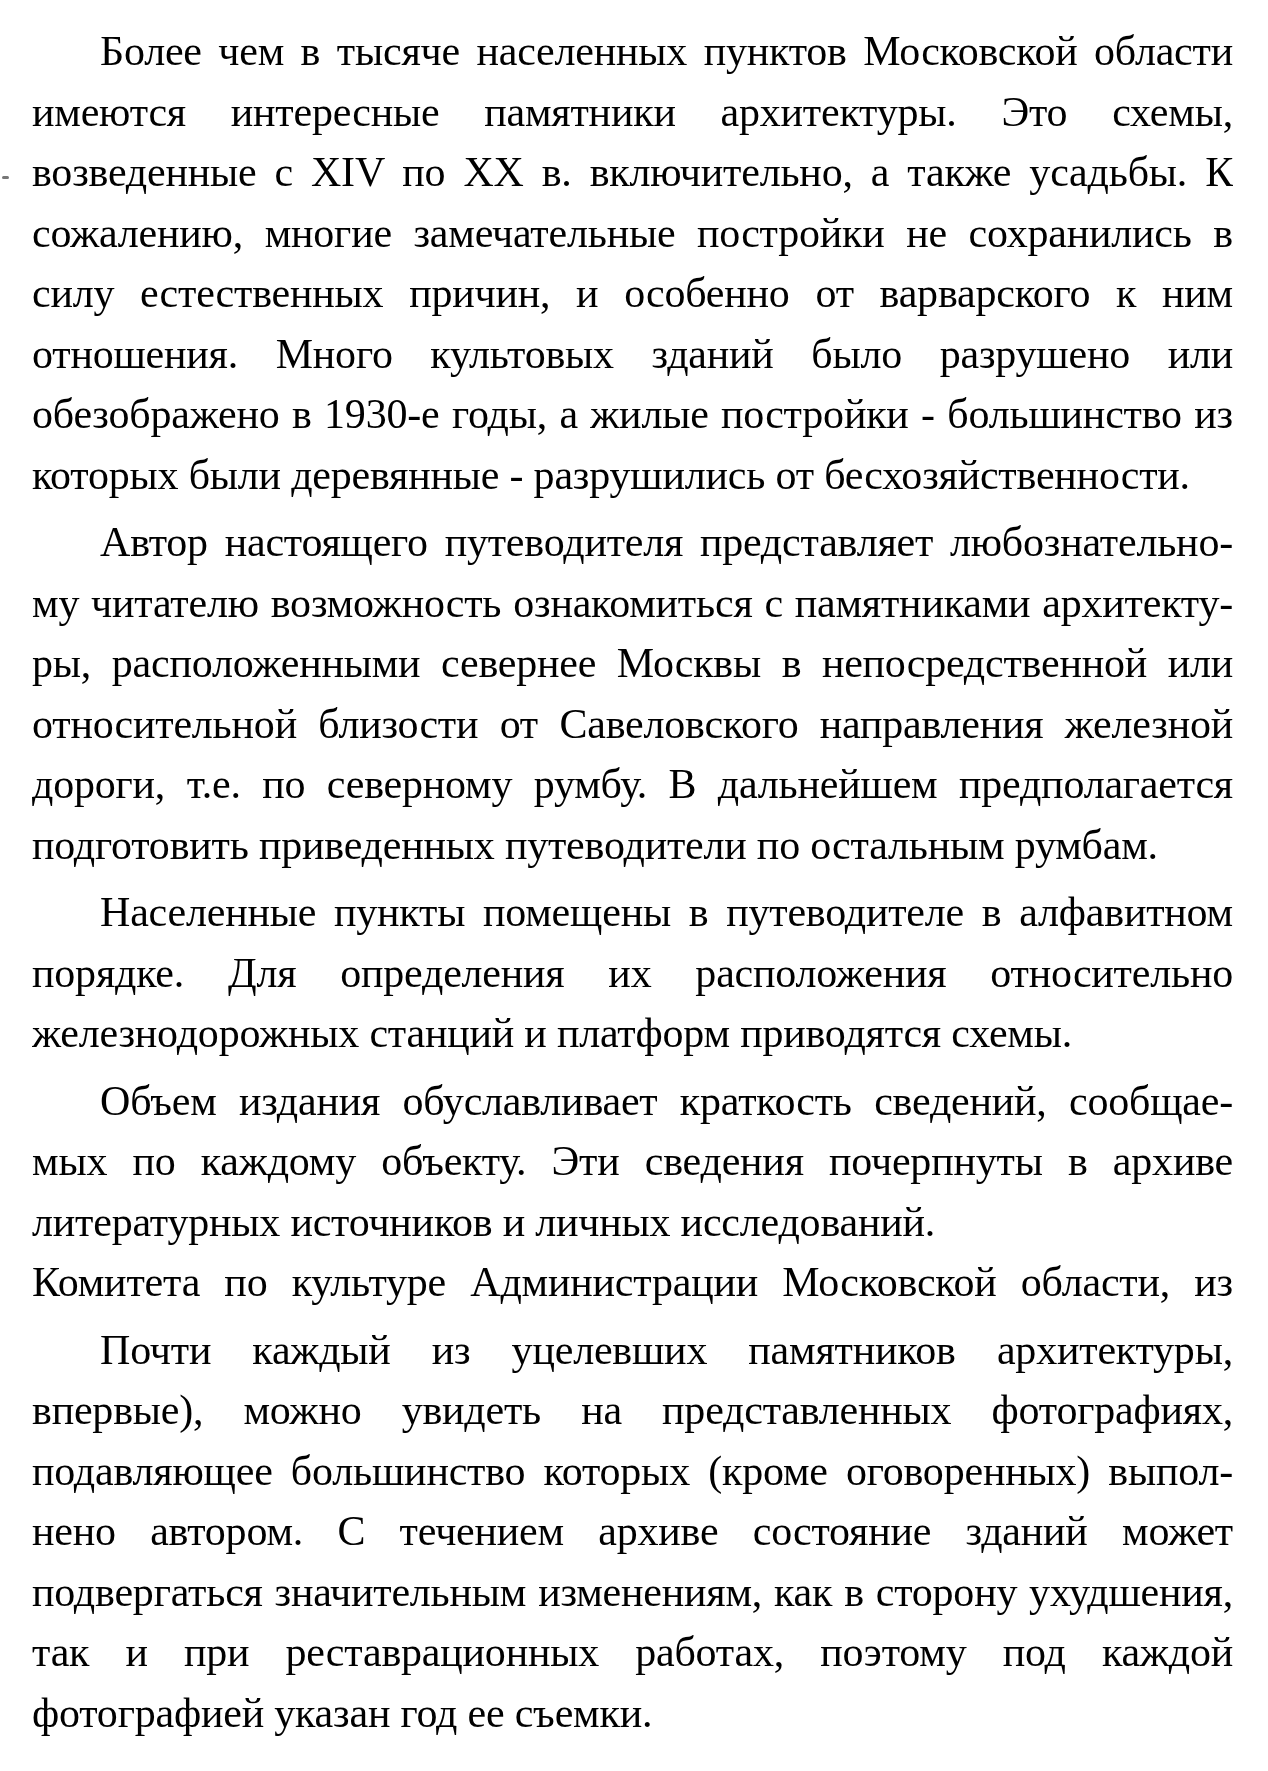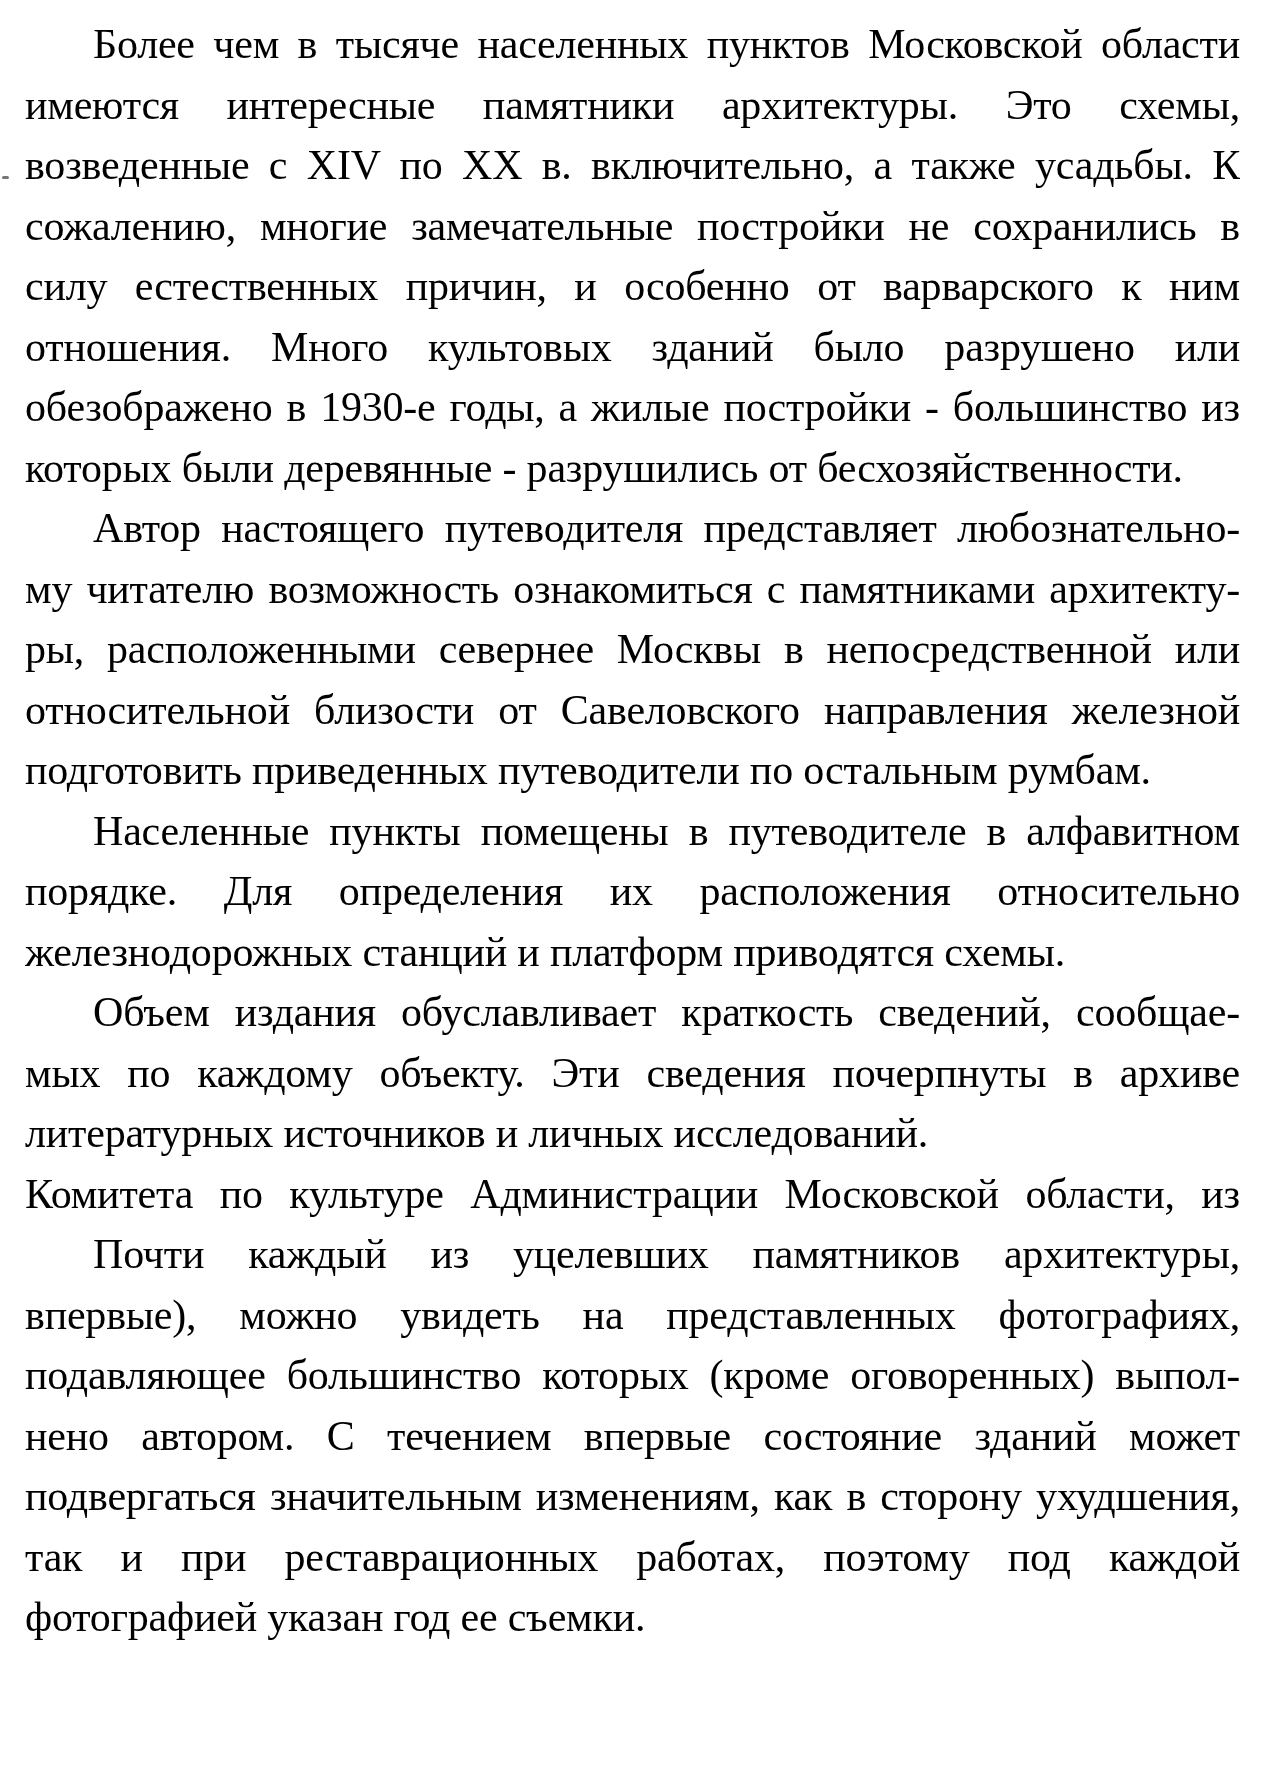--- a/index.html
+++ b/index.html
@@ -15,21 +15,21 @@
     color: #000000;
   }
   .page {
     box-sizing: border-box;
     width: 1268px;
     height: 1771px;
     padding: 14px 28px 0 25px;
     background: #ffffff;
   }
   .paragraph {
-    margin: 0;
+    margin: 7px;
     padding: 0;
   }
   .line {
     font-size: 42px;
     line-height: 60.5px;
     letter-spacing: -0.2px;
     text-align: justify;
     text-align-last: justify;
     white-space: normal;
     overflow: hidden;
@@ -70,40 +70,41 @@
       <div class="line">отношения. Много культовых зданий было разрушено или</div>
       <div class="line">обезображено в 1930-е годы, а жилые постройки - большинство из</div>
       <div class="line last">которых были деревянные - разрушились от бесхозяйственности.</div>
     </div>
 
     <div class="paragraph">
       <div class="line indent">Автор настоящего путеводителя представляет любознательно-</div>
       <div class="line">му читателю возможность ознакомиться с памятниками архитекту-</div>
       <div class="line">ры, расположенными севернее Москвы в непосредственной или</div>
       <div class="line">относительной близости от Савеловского направления железной</div>
+      <div class="line">дороги, т.е. по северному румбу. В дальнейшем предполагается</div>
       <div class="line last">подготовить приведенных путеводители по остальным румбам.</div>
     </div>
 
     <div class="paragraph">
       <div class="line indent">Населенные пункты помещены в путеводителе в алфавитном</div>
       <div class="line">порядке. Для определения их расположения относительно</div>
       <div class="line last">железнодорожных станций и платформ приводятся схемы.</div>
     </div>
 
     <div class="paragraph">
       <div class="line indent">Объем издания обуславливает краткость сведений, сообщае-</div>
       <div class="line">мых по каждому объекту. Эти сведения почерпнуты в архиве</div>
       <div class="line last">литературных источников и личных исследований.</div>
       <div class="line">Комитета по культуре Администрации Московской области, из</div>
     </div>
 
     <div class="paragraph">
       <div class="line indent">Почти каждый из уцелевших памятников архитектуры,</div>
       <div class="line">впервые), можно увидеть на представленных фотографиях,</div>
       <div class="line">подавляющее большинство которых (кроме оговоренных) выпол-</div>
-      <div class="line">нено автором. С течением впервые состояние зданий может</div>
+      <div class="line">нено автором. С течением архиве состояние зданий может</div>
       <div class="line">подвергаться значительным изменениям, как в сторону ухудшения,</div>
       <div class="line">так и при реставрационных работах, поэтому под каждой</div>
       <div class="line last">фотографией указан год ее съемки.</div>
     </div>
 
   </div>
 </div>
 
 </body></html>

